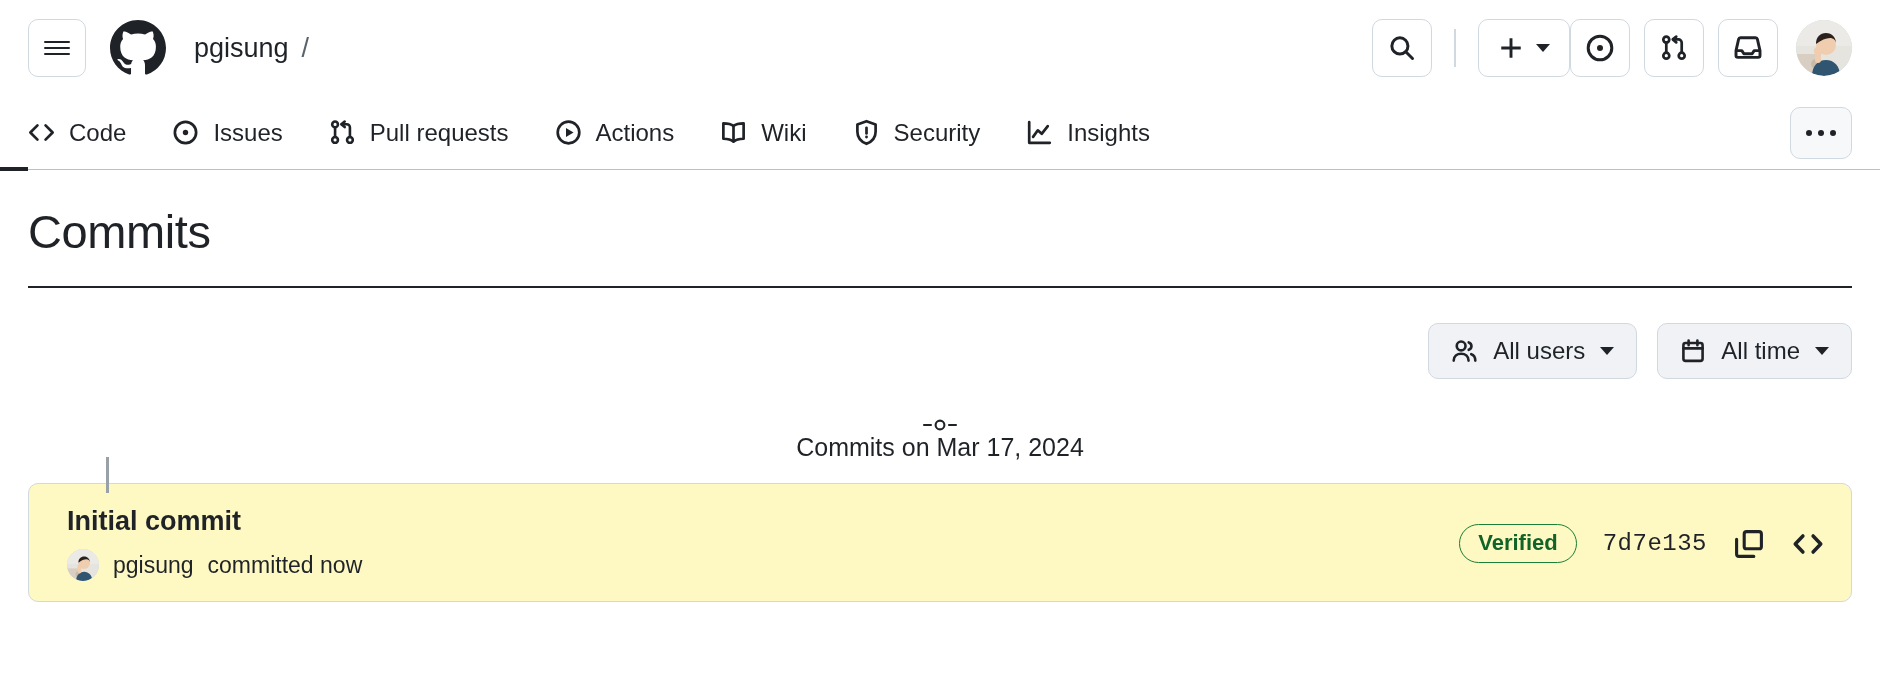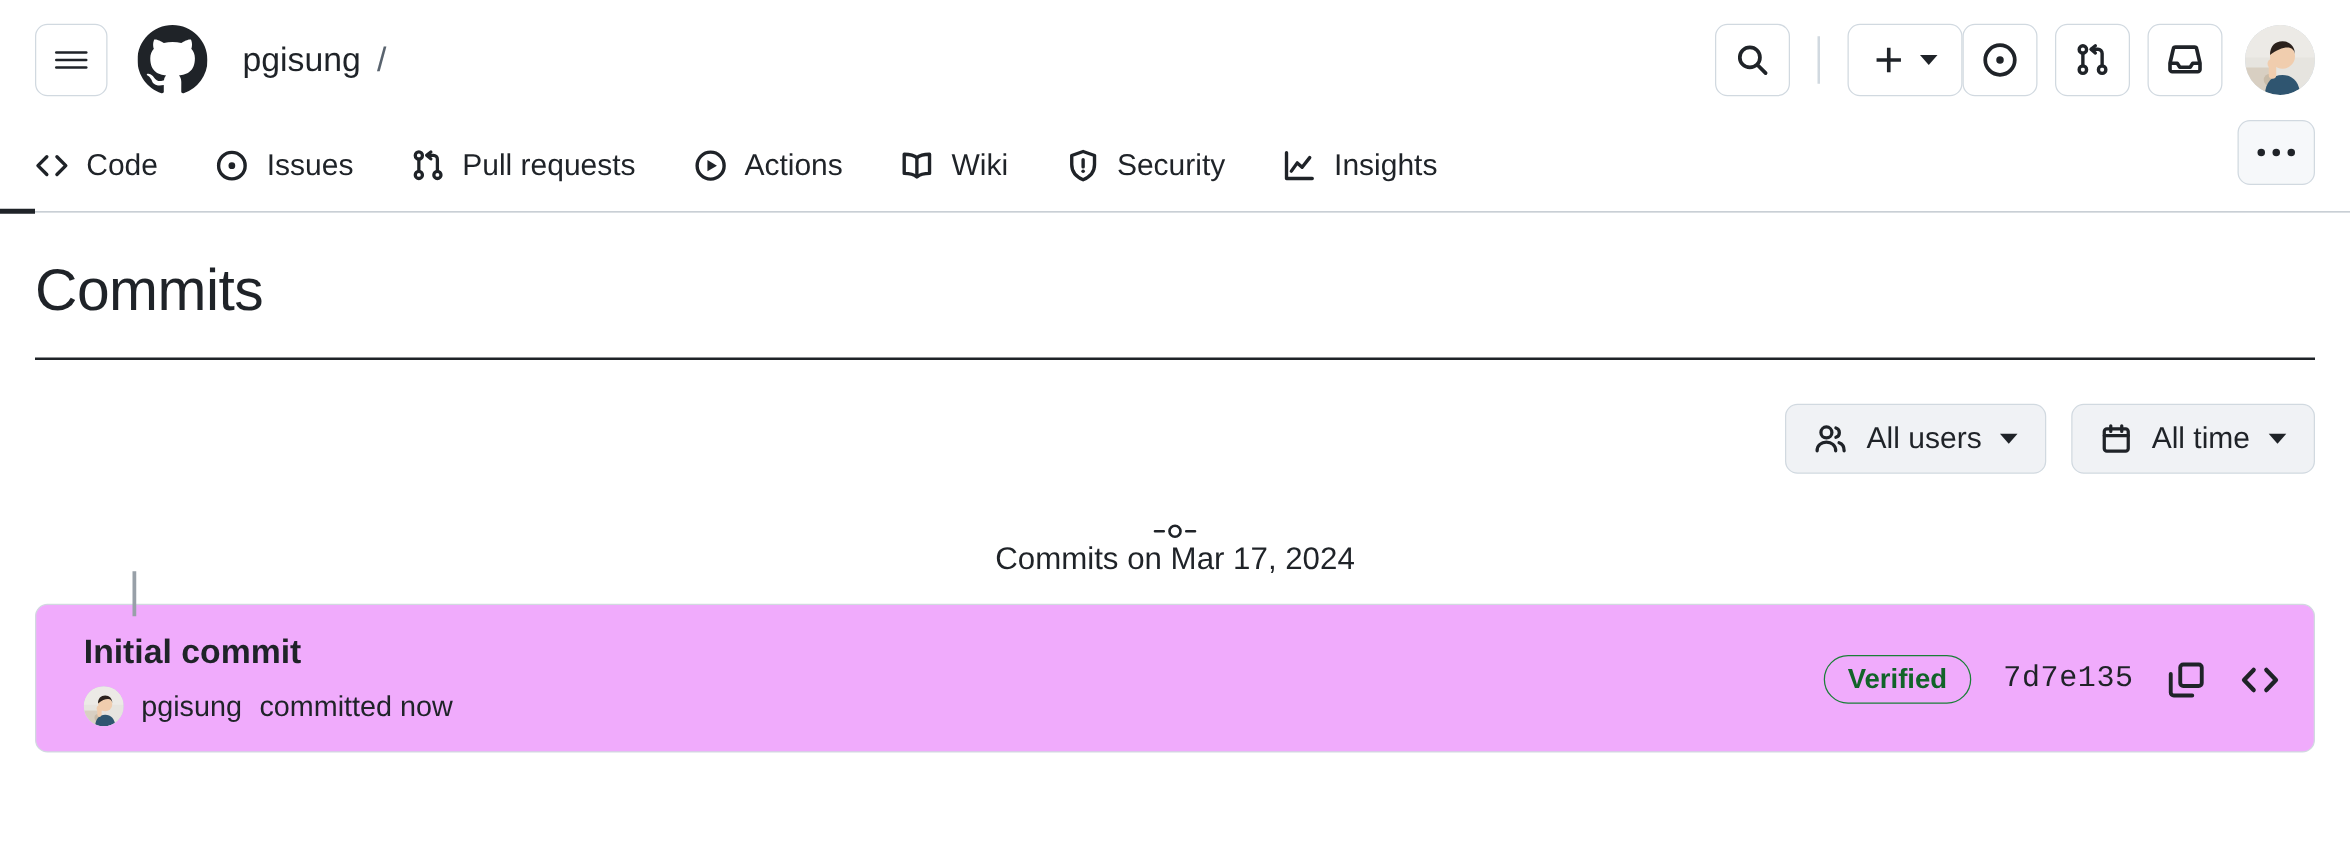--- a/index.html
+++ b/index.html
@@ -114,20 +114,21 @@
     flex: none;
     cursor: pointer;
     position: relative;
     background: #cfd8e0;
   }
 
   
   .repo-nav {
     height: 74px;
     display: flex;
+    align-items: center;
     padding: 0 28px;
     position: relative;
     border-bottom: 1.8px solid #b8c0c8;
   }
   .repo-nav::after {
     content: "";
     position: absolute;
     left: 0; bottom: -1.8px;
     width: 28px; height: 3.6px;
     background: #1f2328;
@@ -225,21 +226,21 @@
     top: 42px;
     width: 3px;
     height: 36px;
     background: #98a0a8;
   }
 
   .commit-card {
     margin-top: 34px;
     border: 1.6px solid #d1d9e0;
     border-radius: 10px;
-    background: #f0abfc;
+    background: #fef9c3;
     padding: 22px 26px 20px 38px;
     display: flex;
     align-items: center;
     min-height: 108px;
   }
 
   .commit-left { display: flex; flex-direction: column; gap: 12px; }
   .commit-title {
     font-size: 27px;
     font-weight: 700;

